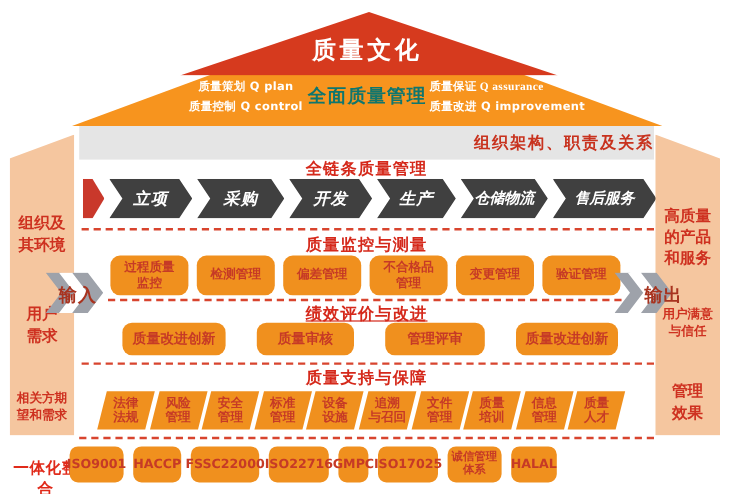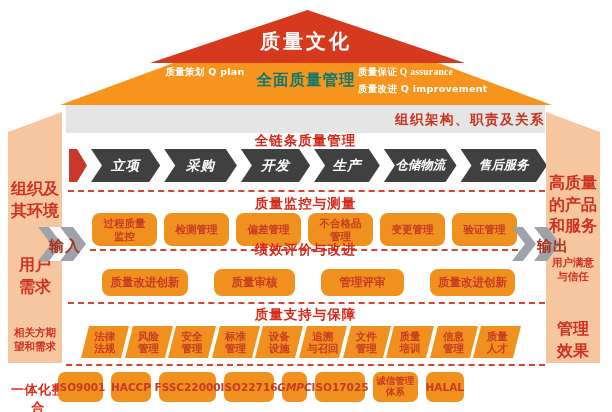--- a/index.html
+++ b/index.html
@@ -58,54 +58,55 @@
   .sup{position:relative;flex:1;display:flex;align-items:center;justify-content:center;}
   .sup::before{content:"";position:absolute;inset:0;background:#F0901E;transform:skewX(-14deg);}
   .sup span{position:relative;color:#C63A26;font-size:10.5px;text-align:center;line-height:1.15;}
 
   
   .int-label{left:5px;top:381px;width:66px;text-align:center;color:#E02A1A;font-size:13px;letter-spacing:.5px;}
   .int-row{left:58px;top:372px;width:406px;height:30px;display:flex;gap:8px;}
   .int-row .obox{border-radius:7px;font-size:10.5px;}
   .int-row .obox:nth-child(1){width:45px;} .int-row .obox:nth-child(2){width:41px;}
   .int-row .obox:nth-child(3){width:57px;} .int-row .obox:nth-child(4){width:50px;}
-  .int-row .obox:nth-child(5){width:25px;font-style:italic;} .int-row .obox:nth-child(6){width:50px;}
+  .int-row .obox:nth-child(5){width:25px;} .int-row .obox:nth-child(6){width:50px;}
   .int-row .obox:nth-child(7){width:59px;font-size:9.5px;} .int-row .obox:nth-child(8){width:40px;}
 
   
   .wall{background:#F5C69F;top:112px;height:251px;width:54px;z-index:1;}
   .wall-left{left:8px;clip-path:polygon(0 20px,100% 0,100% 100%,0 100%);}
   .wall-right{left:546px;clip-path:polygon(0 0,100% 20px,100% 100%,0 100%);}
-  .wtext{width:54px;text-align:center;color:#CE3120;font-size:16px;line-height:1.35;z-index:2;}
+  .wtext{width:54px;text-align:center;color:#CE3120;font-size:13px;line-height:1.35;z-index:2;}
   .wl{left:8px;} .wr{left:546px;}
   .wl-1{top:178px;} .wl-2{top:254px;} .wl-3{top:325px;font-size:10.5px;}
   .wr-1{top:172px;} .wr-2{top:255px;font-size:10.5px;} .wr-3{top:318px;}
 
   
   .io-group{width:48px;height:34px;z-index:5;}
   .io-in{left:38px;top:227px;} .io-out{left:512px;top:227px;}
   .chev{position:absolute;top:0;width:26px;height:34px;
         clip-path:polygon(0 0,13px 0,100% 50%,13px 100%,0 100%,13px 50%);}
   .chev.gray{background:#9EA2AA;} .chev.white{background:#fff;}
   .c1{left:0;} .c2{left:11px;} .c3{left:22px;}
   .io-text{width:58px;text-align:center;color:#A8331F;font-size:15px;letter-spacing:1px;z-index:6;}
   .io-text-in{left:36px;top:237px;} .io-text-out{left:524px;top:237px;}
 
-  .t-chain{top:132px;} .t-mon{top:195px;} .t-perf{top:241px;} .t-sup{top:306px;}
+  .t-chain{top:132px;} .t-mon{top:195px;} .t-perf{top:253px;text-decoration:underline;} .t-sup{top:306px;}
 </style>
 </head>
 <body>
 
 <div class="stage">
 
   <div class="abs roof-orange"></div>
   <div class="abs roof-red"></div>
   <div class="abs roof-title">质量文化</div>
   <div class="abs roof-subtitle">全面质量管理</div>
   <div class="abs rlbl rlbl-tl1">质量策划 Q plan</div>
+  <div class="abs rlbl rlbl-tl2">质量控制 Q control</div>
   <div class="abs rlbl rlbl-tr1">质量保证 Q assurance</div>
   <div class="abs rlbl rlbl-tr2">质量改进 Q improvement</div>
 
   <div class="abs band">组织架构、职责及关系</div>
 
   <div class="abs sec-title t-chain">全链条质量管理</div>
   <div class="abs chain-row">
     <div class="stub"></div>
     <div class="seg f100">立项</div>
     <div class="seg f105">采购</div>

